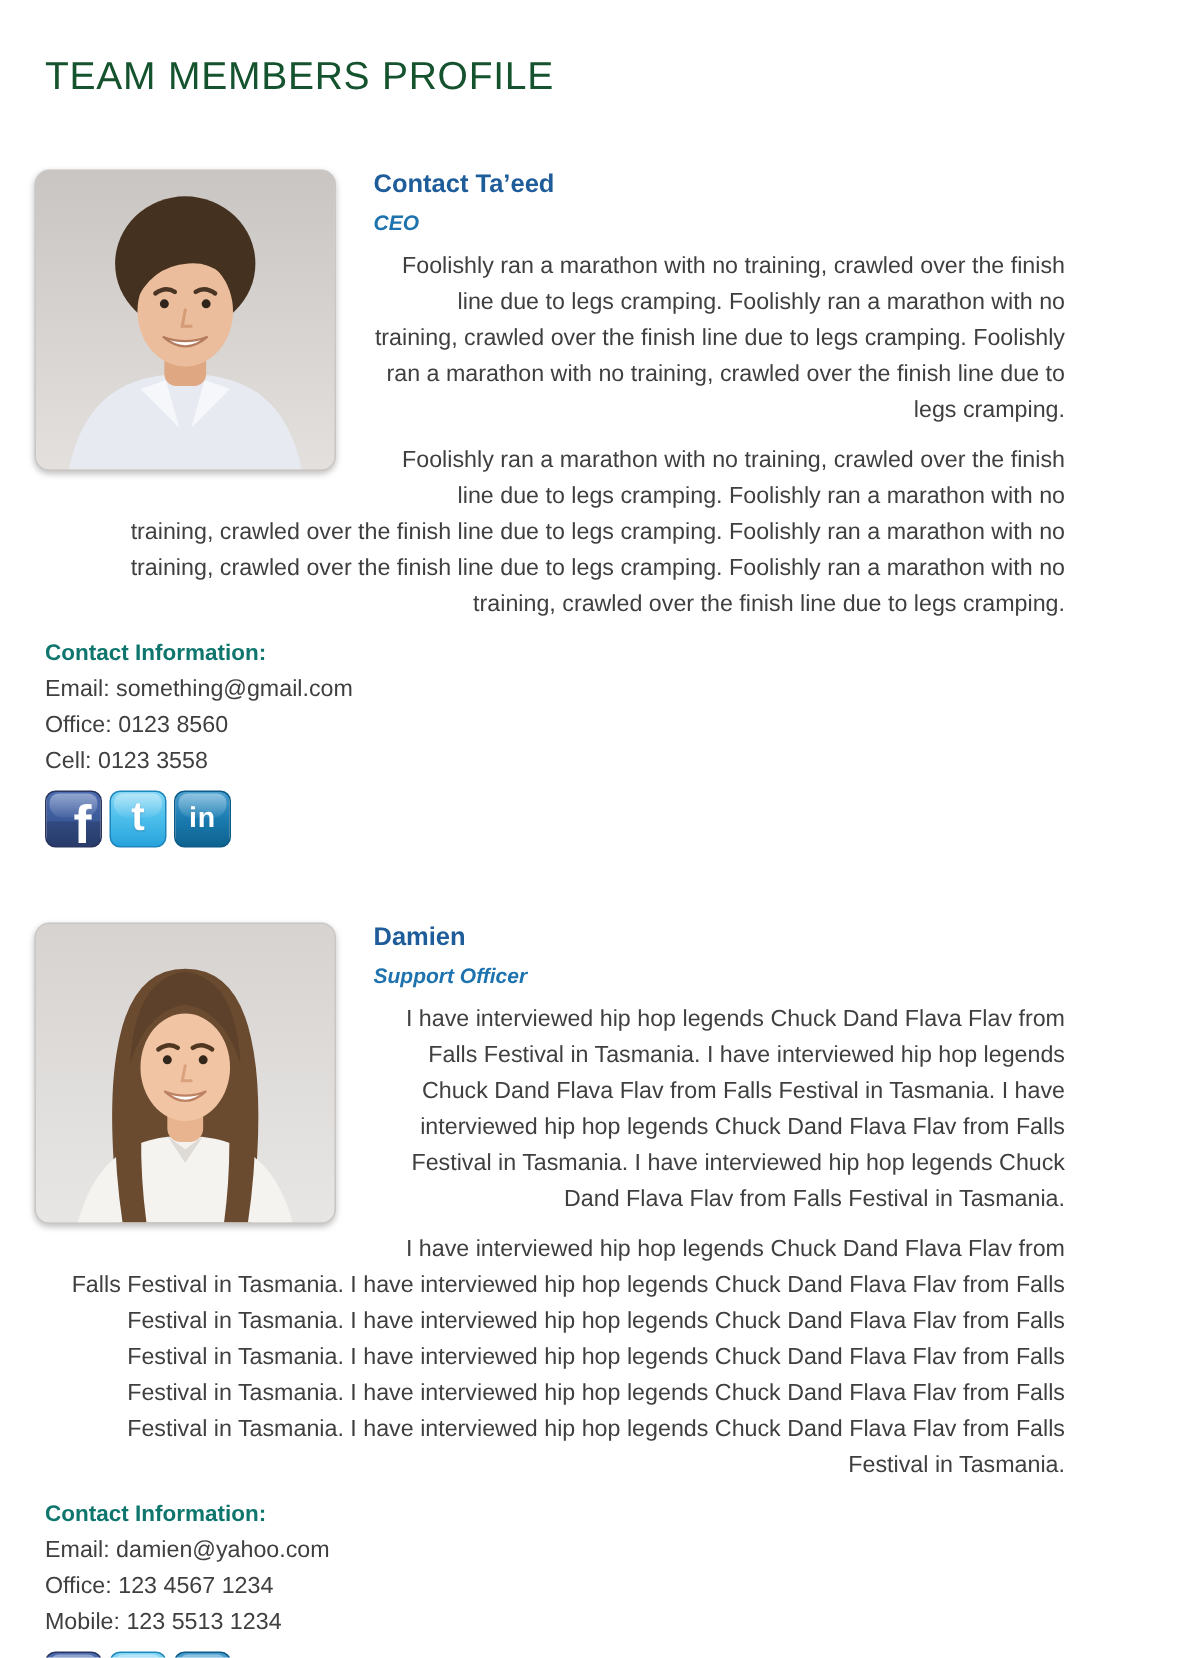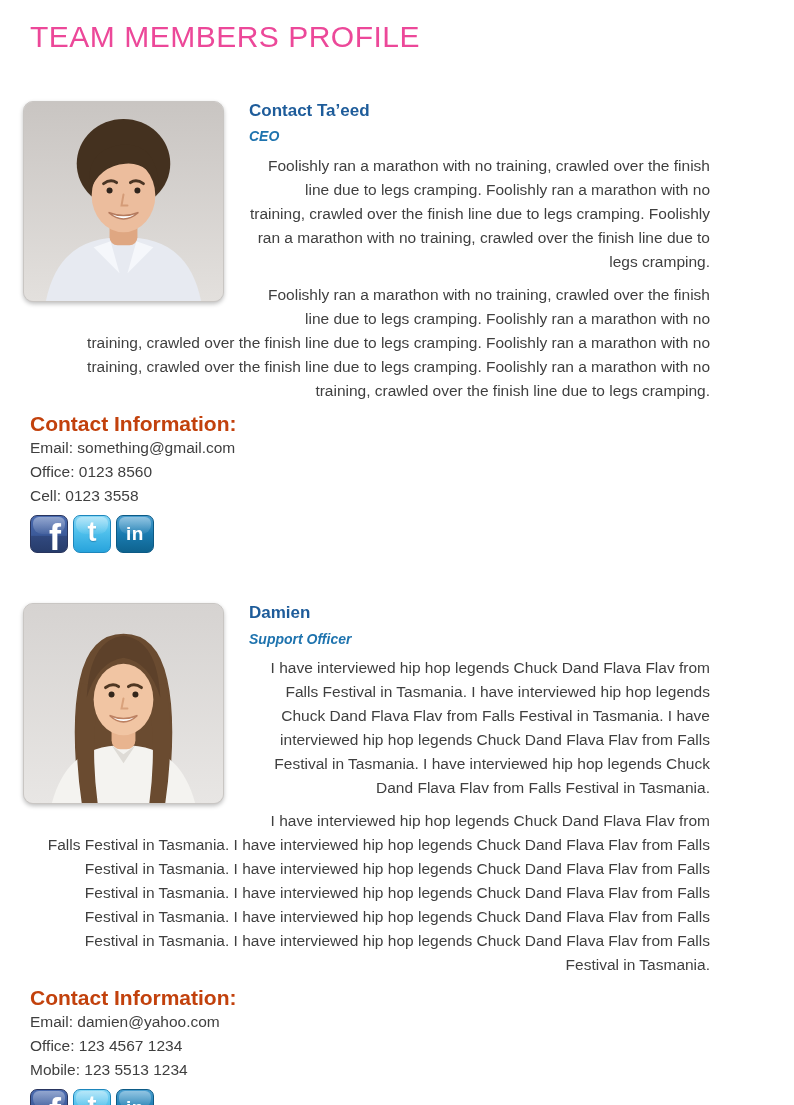--- a/index.html
+++ b/index.html
@@ -6,22 +6,22 @@
   html, body { margin: 0; padding: 0; }
   body {
     width: 794px; height: 1105px; overflow: hidden;
     background: #ffffff;
     font-family: "Liberation Sans", sans-serif;
     color: #3f3f3f;
   }
   .page { padding: 20px 0 0 30px; }
 
   .page-title {
-    font-size: 30px; font-weight: 300; letter-spacing: 0.5px;
-    color: #ec4899; margin: 0 0 48px 0; line-height: 1.1;
+    font-size: 26px; font-weight: 300; letter-spacing: 0.5px;
+    color: #14532d; margin: 16px 0 48px 0; line-height: 1.1;
   }
 
   .content { width: 680px; }
 
   .member { }
   .member + .member { margin-top: 50px; }
 
   .photo-frame {
     float: left; width: 201px; height: 201px;
     margin: 0 25px 14px -7px;
@@ -39,21 +39,21 @@
     font-size: 14px; font-style: italic; font-weight: 600;
     color: #1e73ae; margin: 0 0 9px 0; line-height: 1.2;
   }
   .bio {
     font-size: 15.5px; line-height: 24px; color: #3f3f3f;
     margin: 0 0 9px 0; text-align: right;
     hyphens: auto; -webkit-hyphens: auto;
   }
   .contact-heading {
     clear: left;
-    font-size: 21px; font-weight: 700; color: #c2410c;
+    font-size: 15px; font-weight: 700; color: #0f766e;
     line-height: 24px; margin: 4px 0 0 0;
   }
   .contact-line {
     font-size: 15.5px; line-height: 24px; color: #3f3f3f;
   }
 
   .social-row { margin-top: 7px; display: flex; gap: 5px; }
   .social {
     width: 38px; height: 38px; border-radius: 7px;
     position: relative; overflow: hidden;

